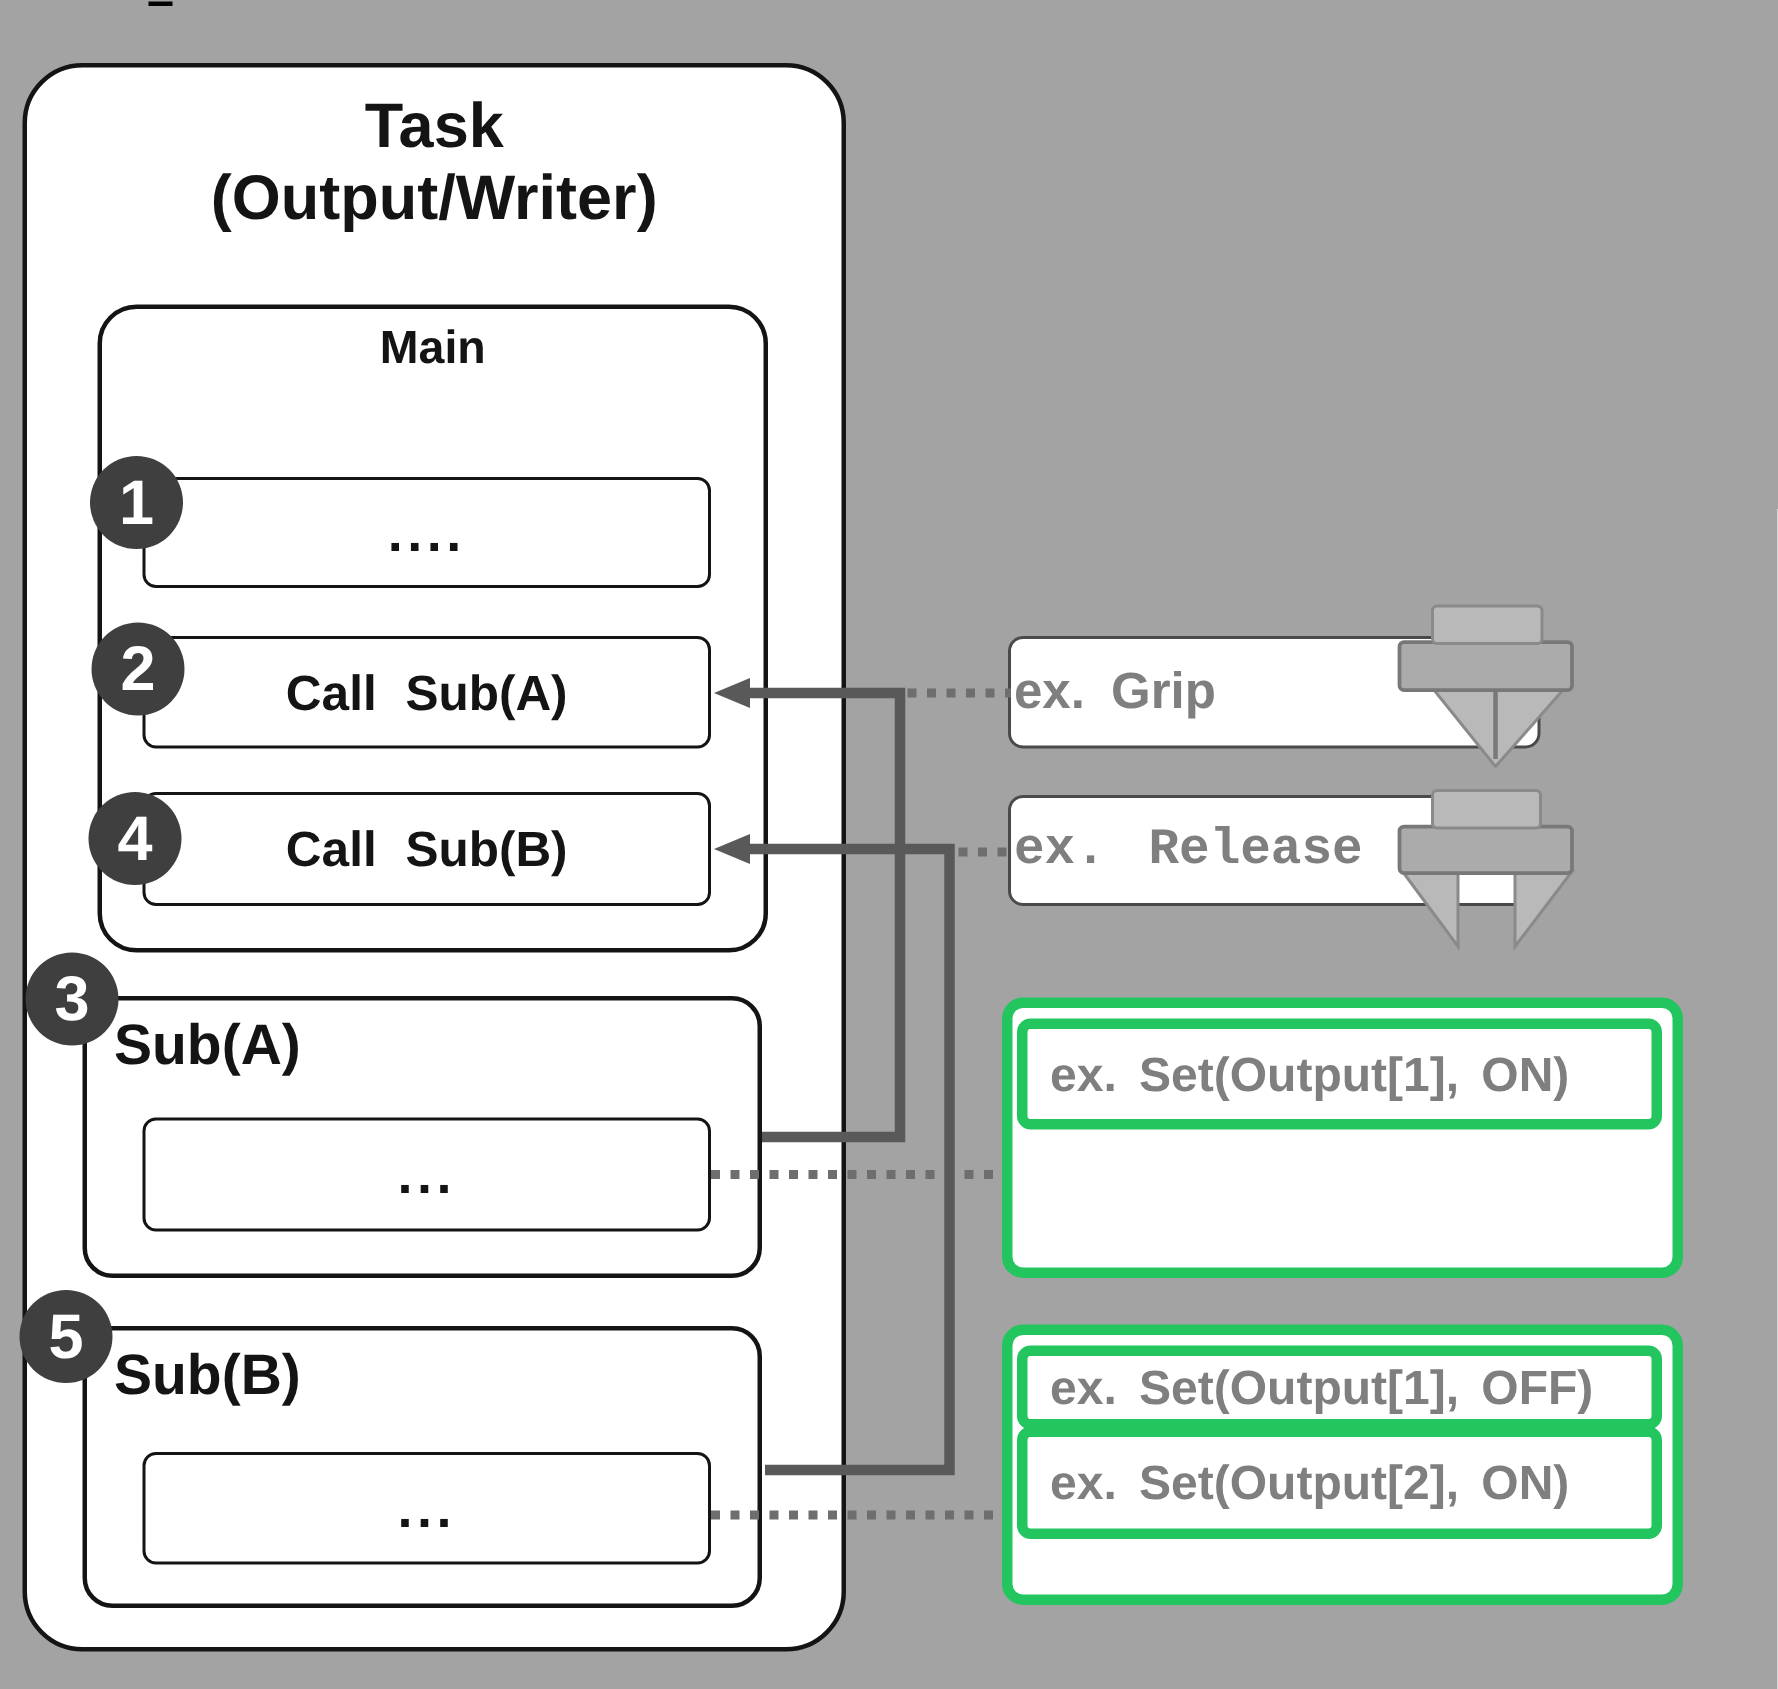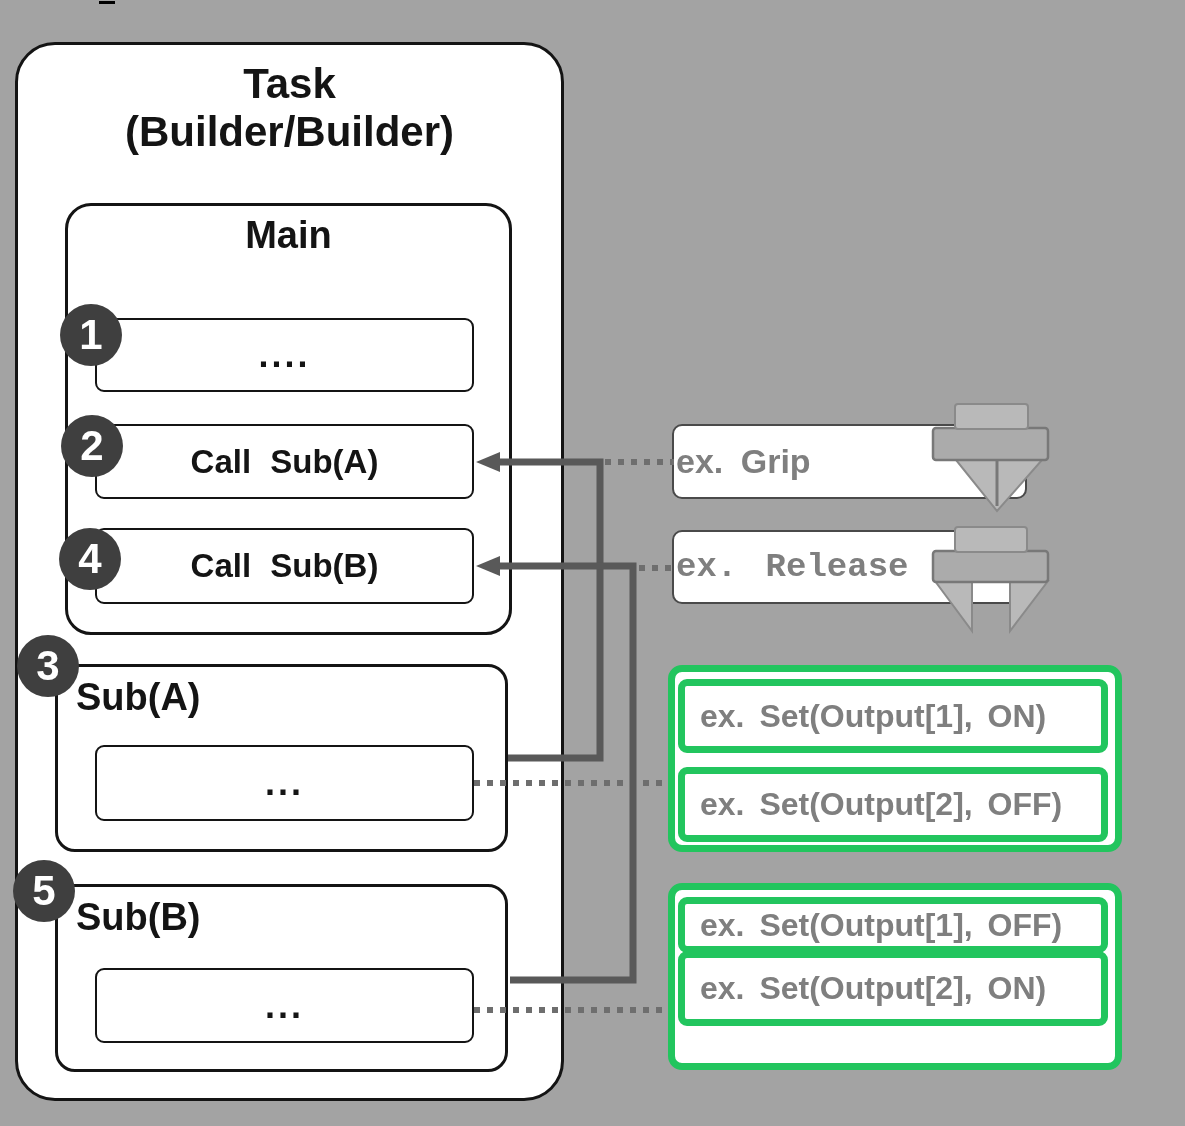--- a/index.html
+++ b/index.html
@@ -11,21 +11,21 @@
   .black-border{border:3px solid #141414;}
   .thin-black-border{border:2.5px solid #141414;}
   .gray-border{border:2.5px solid #4a4a4a;}
   .group-border{border:7px solid #22c55e;}
 
   .task-box{left:15px;top:42px;width:549px;height:1059px;border-radius:40px;}
   .task-title{position:absolute;left:15px;top:60px;width:549px;text-align:center;
     font-size:42px;line-height:48px;color:#141414;}
   .main-box{left:65px;top:203px;width:447px;height:432px;border-radius:26px;}
   .main-title{position:absolute;left:65px;top:214px;width:447px;text-align:center;
-    font-size:38px;color:#141414;}
+    font-size:31px;color:#141414;}
 
   .item{left:95px;width:379px;border-radius:9px;display:flex;align-items:center;
     justify-content:center;font-size:33px;color:#141414;word-spacing:10px;}
   .item-1{top:318px;height:74px;font-size:36px;letter-spacing:3px;}
   .item-2{top:424px;height:75px;}
   .item-3{top:528px;height:76px;}
 
   .sub-box{left:55px;width:453px;height:188px;border-radius:20px;}
   .sub-a{top:664px;}
   .sub-b{top:884px;}
@@ -68,21 +68,21 @@
 </head>
 <body>
 
 <div id="canvas">
 
   <div class="stray-mark"></div>
 
   <div class="box black-border task-box"></div>
   <div class="task-title">
     <div>Task</div>
-    <div>(Builder/Builder)</div>
+    <div>(Output/Writer)</div>
   </div>
 
   <div class="box black-border main-box"></div>
   <div class="main-title">Main</div>
 
   <div class="box thin-black-border item item-1">....</div>
   <div class="box thin-black-border item item-2">Call Sub(A)</div>
   <div class="box thin-black-border item item-3">Call Sub(B)</div>
 
   <div class="box black-border sub-box sub-a"></div>
@@ -97,21 +97,20 @@
   <div class="badge badge-2">2</div>
   <div class="badge badge-4">4</div>
   <div class="badge badge-3">3</div>
   <div class="badge badge-5">5</div>
 
   <div class="box gray-border ex-box ex-grip">ex. Grip</div>
   <div class="box gray-border ex-box ex-release">ex. Release</div>
 
   <div class="box group-border group-box group-a"></div>
   <div class="box group-border set-box set-a1">ex. Set(Output[1], ON)</div>
-  <div class="box group-border set-box set-a2">ex. Set(Output[2], OFF)</div>
 
   <div class="box group-border group-box group-b"></div>
   <div class="box group-border set-box set-b1">ex. Set(Output[1], OFF)</div>
   <div class="box group-border set-box set-b2">ex. Set(Output[2], ON)</div>
 
   <svg class="overlay" width="1185" height="1126" viewBox="0 0 1185 1126">
 
     <line x1="605" y1="462" x2="674" y2="462" stroke="#6e6e6e" stroke-width="6" stroke-dasharray="6 7"></line>
     <line x1="639" y1="568" x2="674" y2="568" stroke="#6e6e6e" stroke-width="6" stroke-dasharray="6 7"></line>
     <line x1="474" y1="783" x2="668" y2="783" stroke="#6e6e6e" stroke-width="6" stroke-dasharray="6 7"></line>

